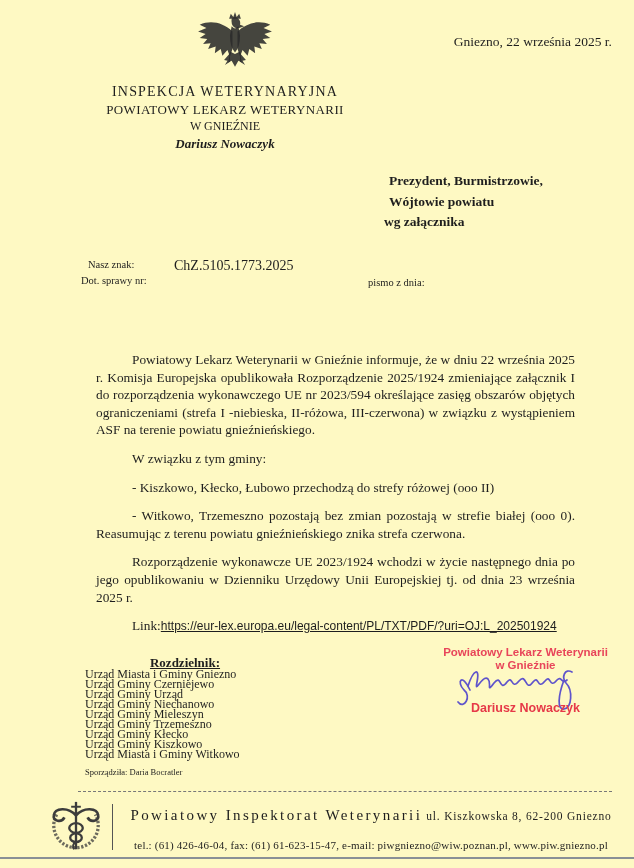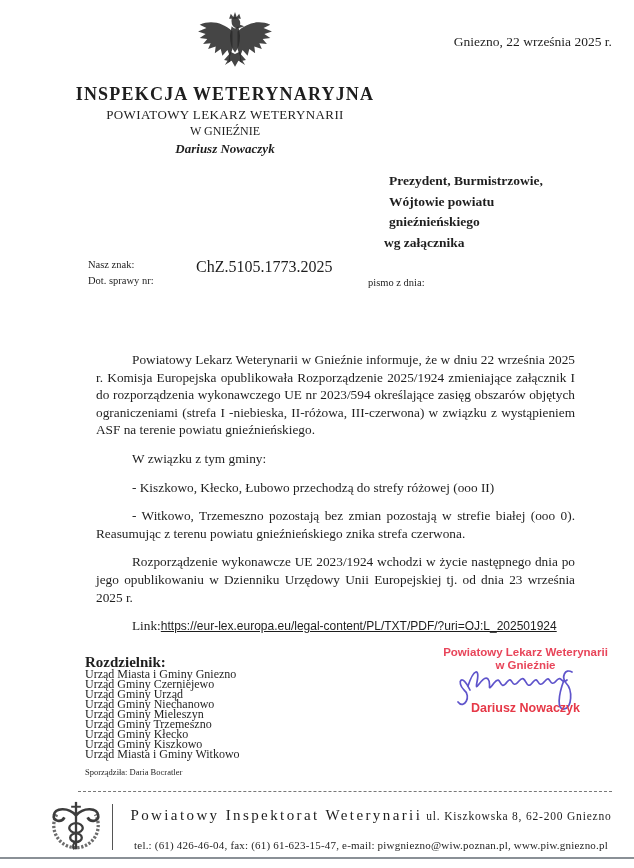--- a/index.html
+++ b/index.html
@@ -1,46 +1,46 @@
 <!DOCTYPE html>
 <html><head>
 <meta charset="utf-8">
 <style>
   html,body{margin:0;padding:0;background:#e9e9e9;}
   .page{
-    position:relative;width:634px;height:868px;background:#ffffff;
+    position:relative;width:634px;height:868px;background:#fef9c3;
     margin:0 auto;overflow:hidden;
     font-family:"Liberation Serif", serif;color:#1e1e1e;
   }
   .abs{position:absolute;}
   
   .eagle{left:193px;top:10px;width:84px;height:68px;}
   .date-line{left:400px;top:34px;width:212px;text-align:right;font-size:13.5px;}
   .letterhead{left:60px;top:84px;width:330px;text-align:center;}
-  .lh-org{font-size:18px;font-weight:bold;letter-spacing:1.2px;}
+  .lh-org{font-size:14px;font-weight:normal;letter-spacing:1.2px;}
   .lh-sub1{font-size:13px;letter-spacing:.4px;margin-top:2px;}
   .lh-sub2{font-size:12px;margin-top:1px;}
   .lh-name{font-size:13px;font-weight:bold;font-style:italic;margin-top:2px;}
   
   .addressee{left:384px;top:171px;width:220px;font-weight:bold;font-size:13.5px;line-height:20.5px;}
   .addressee .ind{padding-left:5px;}
   
   .ref-label{font-size:10.5px;}
   .ref-nasz{left:88px;top:259px;}
-  .ref-val{left:196px;top:258px;font-size:16px;}
-  .ref-dot{left:88px;top:275px;font-family:Liberation Serif, serif;}
+  .ref-val{left:174px;top:258px;font-size:14px;}
+  .ref-dot{left:81px;top:275px;font-family:Liberation Serif, serif;}
   .ref-pismo{left:368px;top:277px;}
   
   .bodytext{left:85px;top:340px;width:501px;font-size:13.3px;line-height:17.6px;text-align:justify;}
   .bodytext p{margin:11px;text-indent:36px;}
   .linkline{margin:0;text-indent:36px;text-align:left;}
   .linkline .url{font-family:"Liberation Sans",sans-serif;font-size:12px;text-decoration:underline;}
   
   .rozdzielnik{left:85px;top:656px;width:200px;}
-  .rozdzielnik .head{font-size:15px;font-weight:bold;line-height:13px;}
+  .rozdzielnik .head{font-size:13px;font-weight:bold;text-decoration:underline;line-height:13px;text-align:center;}
   .rozdzielnik .item{font-size:12px;line-height:10px;}
   
   .stamp{left:443px;top:646px;width:165px;text-align:center;font-family:"Liberation Sans",sans-serif;}
   .stamp .l1{font-size:11.5px;font-weight:bold;line-height:13px;}
   .stamp .l2{font-size:11.5px;font-weight:bold;line-height:13px;}
   .stamp-name{left:458px;top:701px;width:135px;text-align:center;font-family:"Liberation Sans",sans-serif;font-size:12.5px;font-weight:bold;}
   .signature{left:448px;top:652px;width:150px;height:70px;}
   
   .prepared{left:85px;top:767px;font-size:8.5px;}
   .dashrule{left:78px;top:791px;width:534px;border-top:1px dashed #787878;height:0;}
@@ -76,21 +76,20 @@
   <div class="abs letterhead">
     <div class="lh-org">INSPEKCJA WETERYNARYJNA</div>
     <div class="lh-sub1">POWIATOWY  LEKARZ WETERYNARII</div>
     <div class="lh-sub2">W GNIEŹNIE</div>
     <div class="lh-name">Dariusz Nowaczyk</div>
   </div>
 
   <div class="abs addressee">
     <div class="ind">Prezydent, Burmistrzowie,</div>
     <div class="ind">Wójtowie powiatu</div>
-    <div class="ind">gnieźnieńskiego</div>
     <div>wg załącznika</div>
   </div>
 
   <div class="abs ref-label ref-nasz">Nasz znak:</div>
   <div class="abs ref-val">ChZ.5105.1773.2025</div>
   <div class="abs ref-label ref-dot">Dot.  sprawy nr:</div>
   <div class="abs ref-label ref-pismo">pismo z dnia:</div>
 
   <div class="abs bodytext">
     <p>Powiatowy Lekarz Weterynarii w Gnieźnie informuje, że w dniu 22 września 2025 r. Komisja Europejska opublikowała Rozporządzenie 2025/1924 zmieniające załącznik I do rozporządzenia wykonawczego UE nr 2023/594 określające zasięg obszarów objętych ograniczeniami (strefa I -niebieska, II-różowa, III-czerwona) w związku z wystąpieniem ASF na terenie powiatu gnieźnieńskiego.</p>

